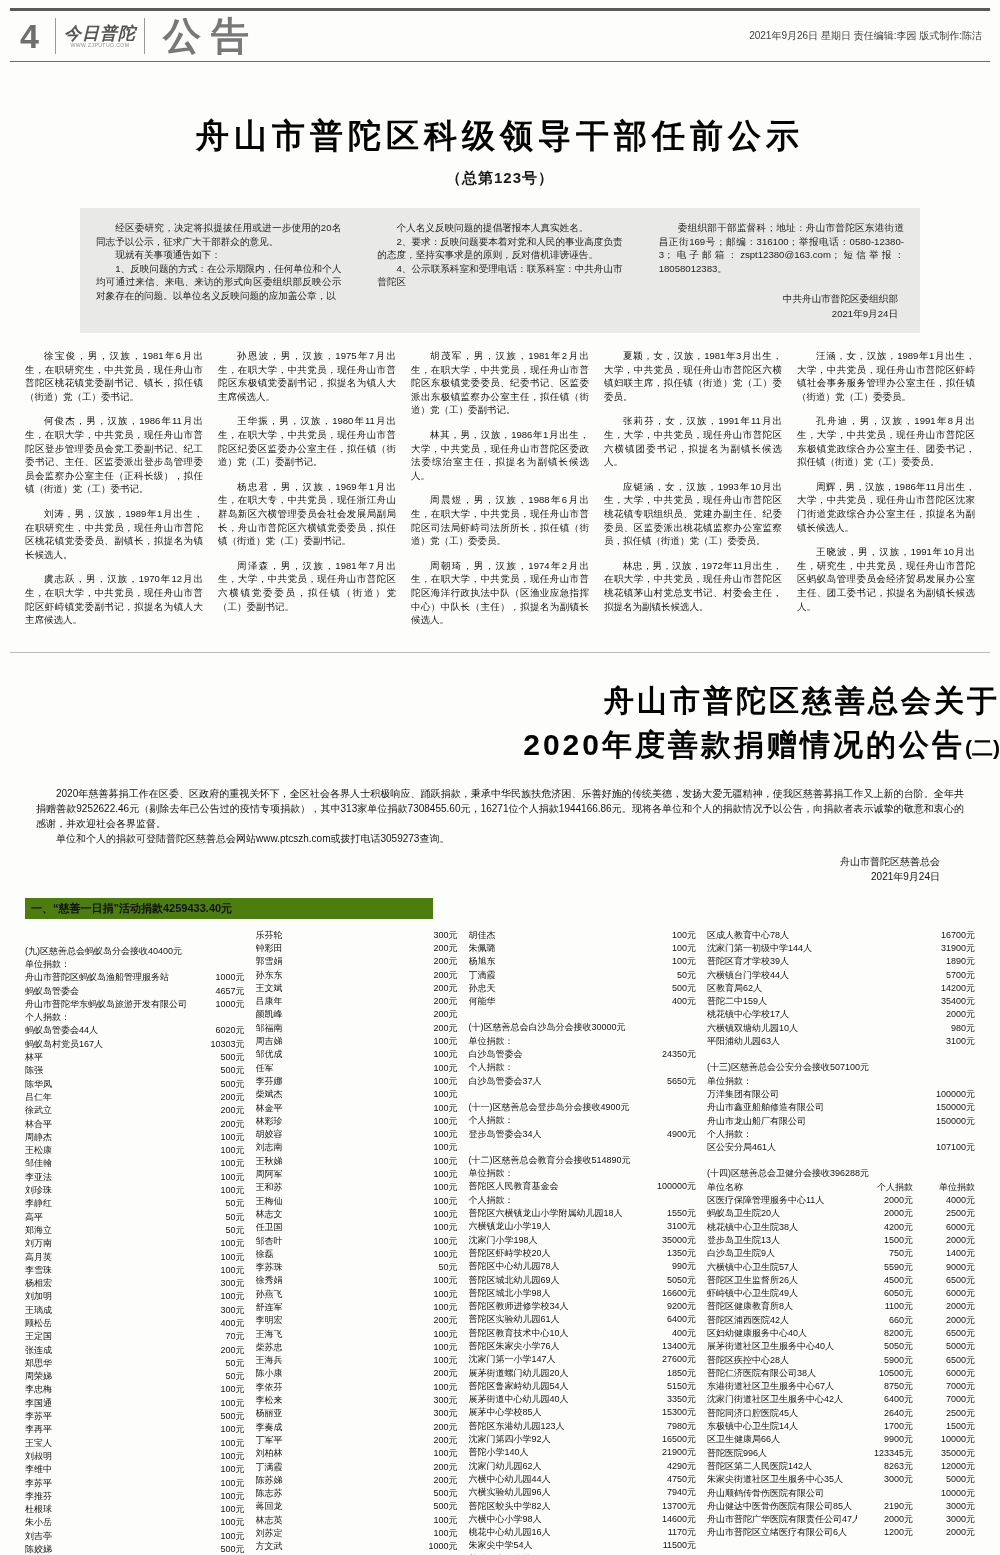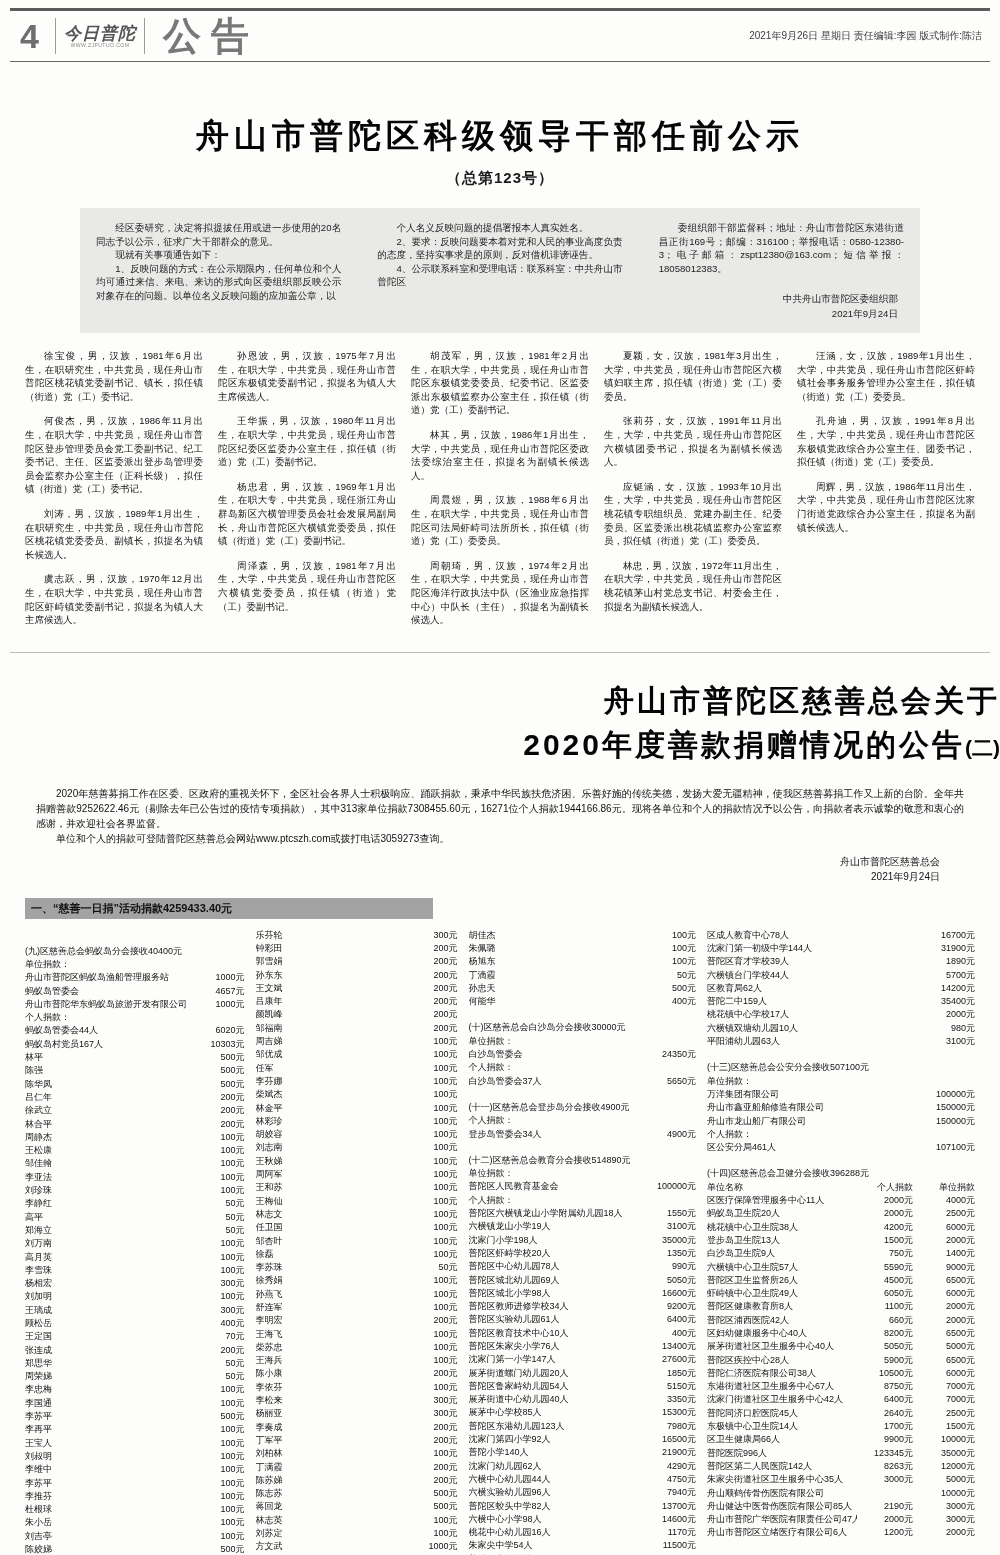--- a/index.html
+++ b/index.html
@@ -38,21 +38,21 @@
   .mid-rule { margin:14px 10px 0 10px; border:none; border-top:1px solid #bdbdbd; }
 
   
   .t2 { margin-top:26px; text-align:right; font-size:30px; font-weight:900;
         letter-spacing:3px; color:#050505; line-height:44px; }
   .t2 .small { font-size:21px; letter-spacing:0; }
   .intro { margin:16px 36px 0 36px; font-size:10px; line-height:15px; text-align:justify; color:#111; }
   .intro p { text-indent:2em; }
   .charity-sig { margin:8px 60px 0 0; text-align:right; font-size:10px; line-height:15px; color:#111; }
 
-  .band { margin:14px 0 0 25px; width:408px; background:#a3a3a3; font-size:11px;
+  .band { margin:14px 0 0 25px; width:408px; background:#4d7c0f; font-size:11px;
           font-weight:bold; padding:3px 6px; color:#111; }
 
   
   .donations { margin:10px 25px 0 25px; display:flex; gap:11px; }
   .dcol { font-size:9px; line-height:13.3px; color:#111; }
   .dcol-0 { width:224px; } .dcol-1 { width:206px; } .dcol-2 { width:232px; } .dcol-3 { width:268px; }
   .drow { display:flex; white-space:nowrap; }
   .dname { flex:1; overflow:hidden; text-overflow:clip; }
   .damt { text-align:right; }
   .a1 { width:56px; } .a2 { width:62px; }
@@ -125,20 +125,21 @@
     <div class="ocol">
         <p>夏颖，女，汉族，1981年3月出生，大学，中共党员，现任舟山市普陀区六横镇妇联主席，拟任镇（街道）党（工）委委员。</p>
         <p>张莉芬，女，汉族，1991年11月出生，大学，中共党员，现任舟山市普陀区六横镇团委书记，拟提名为副镇长候选人。</p>
         <p>应铤涵，女，汉族，1993年10月出生，大学，中共党员，现任舟山市普陀区桃花镇专职组织员、党建办副主任、纪委委员、区监委派出桃花镇监察办公室监察员，拟任镇（街道）党（工）委委员。</p>
         <p>林忠，男，汉族，1972年11月出生，在职大学，中共党员，现任舟山市普陀区桃花镇茅山村党总支书记、村委会主任，拟提名为副镇长候选人。</p>
       </div>
     <div class="ocol">
         <p>汪涵，女，汉族，1989年1月出生，大学，中共党员，现任舟山市普陀区虾峙镇社会事务服务管理办公室主任，拟任镇（街道）党（工）委委员。</p>
         <p>孔舟迪，男，汉族，1991年8月出生，大学，中共党员，现任舟山市普陀区东极镇党政综合办公室主任、团委书记，拟任镇（街道）党（工）委委员。</p>
         <p>周辉，男，汉族，1986年11月出生，大学，中共党员，现任舟山市普陀区沈家门街道党政综合办公室主任，拟提名为副镇长候选人。</p>
+        <p>王晓波，男，汉族，1991年10月出生，研究生，中共党员，现任舟山市普陀区蚂蚁岛管理委员会经济贸易发展办公室主任、团工委书记，拟提名为副镇长候选人。</p>
       </div>
   </div>
 
   <hr class="mid-rule">
 
   <div class="t2">
     <div>舟山市普陀区慈善总会关于</div>
     <div><span>2020年度善款捐赠情况的公告</span><span class="small">(二)</span></div>
   </div>
 

